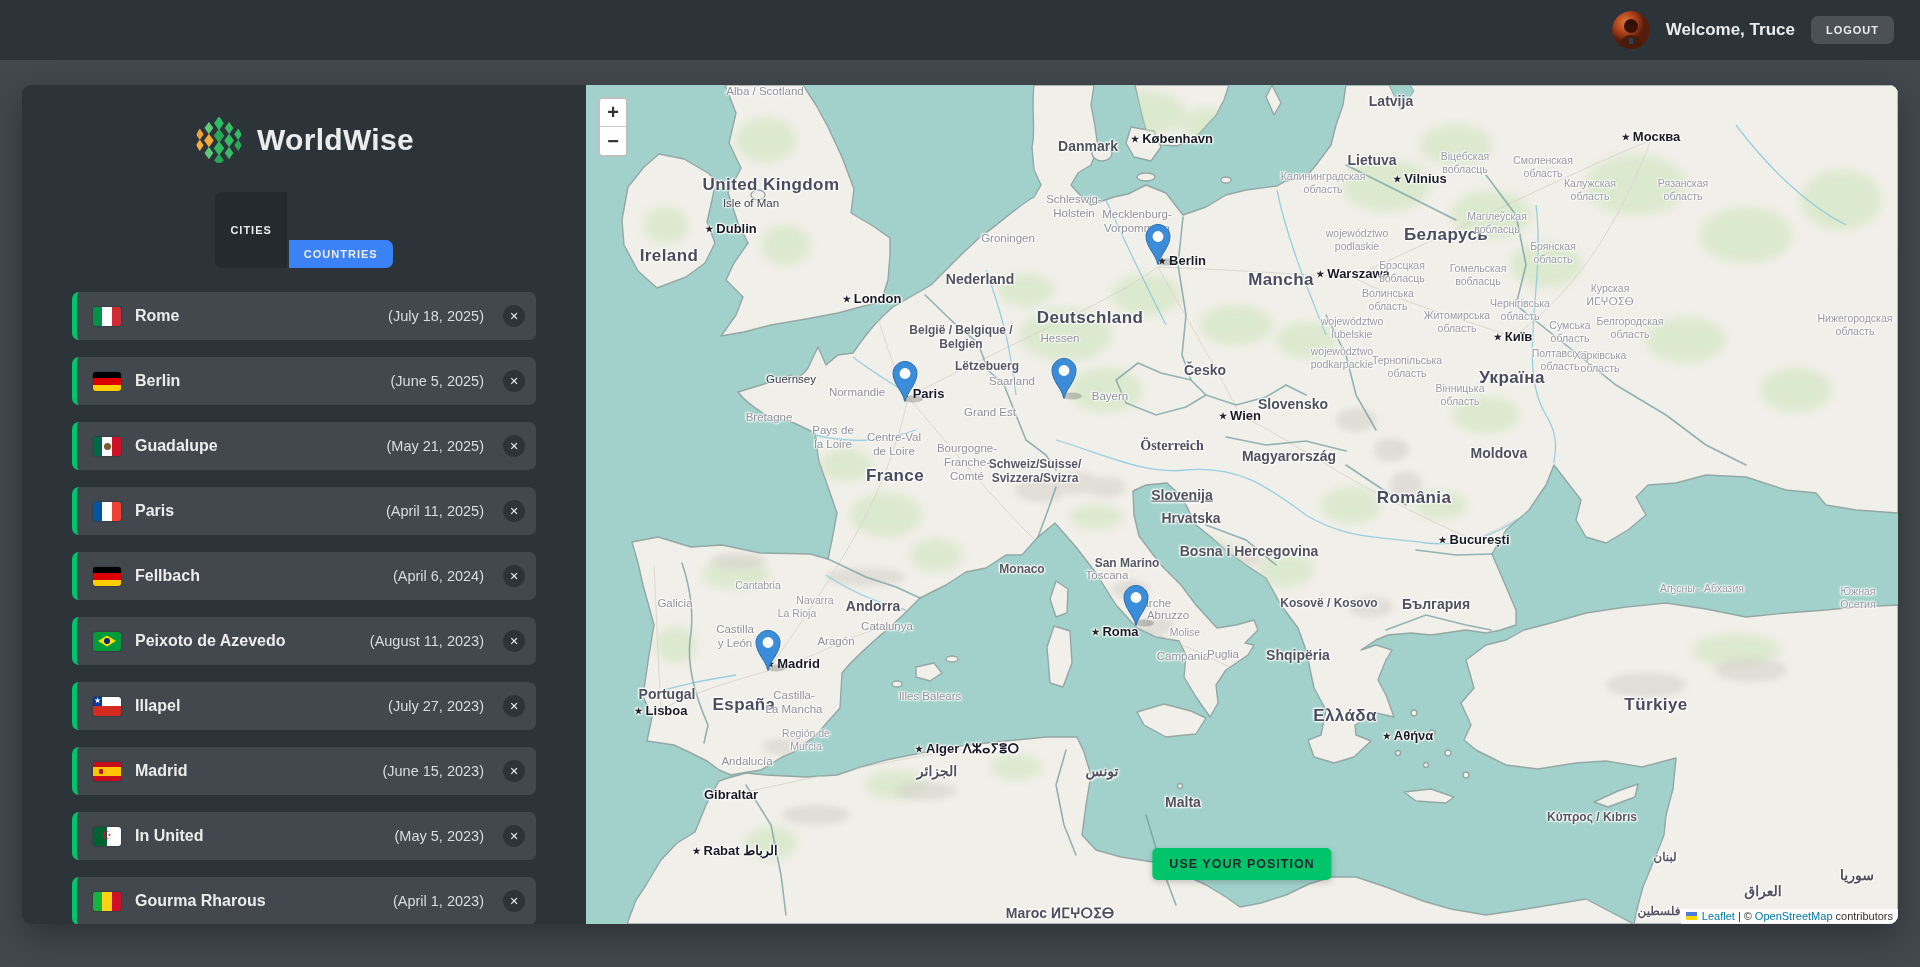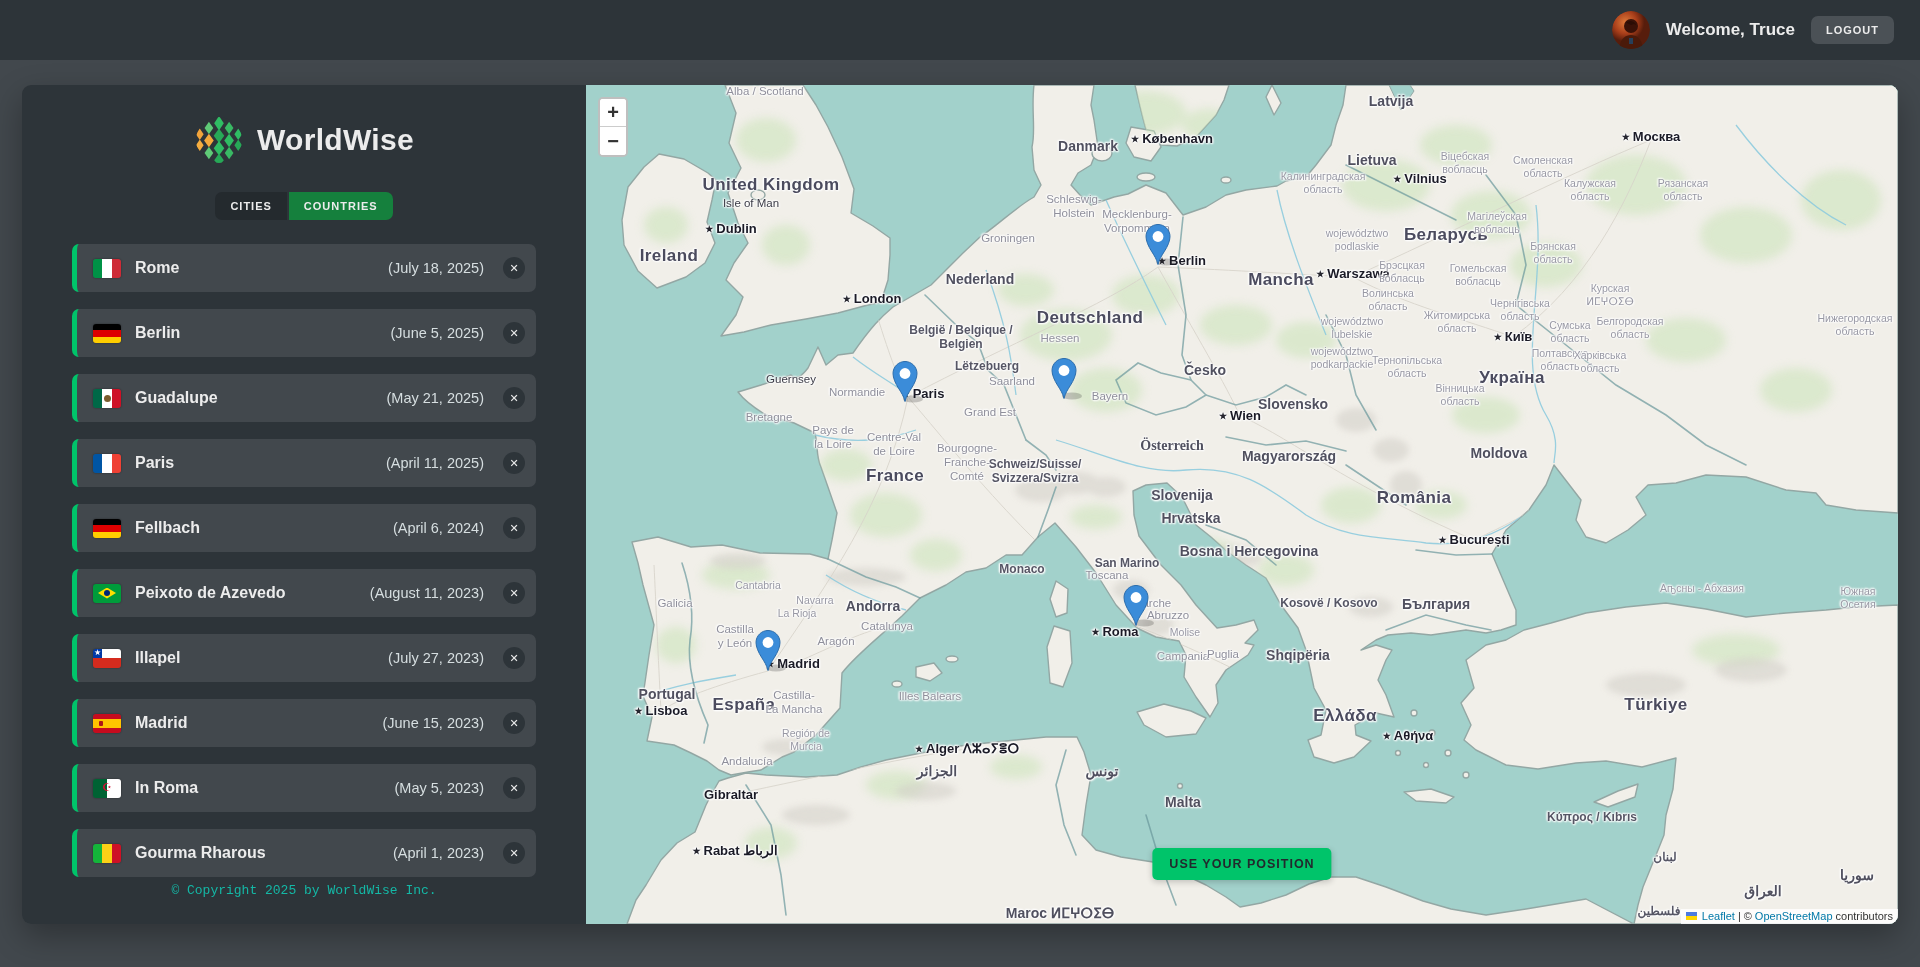--- a/index.html
+++ b/index.html
@@ -15,21 +15,21 @@
   
   .app { position:absolute; left:22px; top:85px; width:1876px; height:839px; display:flex; border-radius:9px; overflow:hidden; box-shadow:0 12px 32px rgba(0,0,0,.3); }
 
   
   .sidebar { width:564px; background:#2d3439; display:flex; flex-direction:column; align-items:center; padding:30px 0 26px; flex:none; }
   .logo { display:flex; align-items:center; gap:13px; }
   .logo-text { color:#ececec; font-size:30px; font-weight:700; letter-spacing:.3px; }
   .tabs { display:flex; gap:2px; margin-top:27px; }
   .tab { border:none; font-family:inherit; color:#ececec; font-size:11px; font-weight:700; letter-spacing:1px; padding:8px 15px; cursor:pointer; }
   .tab.active { background:#242a2e; border-radius:7px 0 0 7px; }
-  .tab.inactive { background:#15803d; border-radius:0 7px 7px 0; }
+  .tab.inactive { background:#3b82f6; border-radius:0 7px 7px 0;margin-top:48px; }
   .city-list { margin-top:24px; width:464px; display:flex; flex-direction:column; gap:17px; }
   .city-item { height:48px; background:#42484d; border-left:5px solid #00c46a; border-radius:7px; display:flex; align-items:center; gap:14px; padding:0 11px 0 16px; cursor:pointer; }
   .flag { width:28px; height:19px; border-radius:3px; flex:none; position:relative; overflow:hidden; box-shadow:0 0 2px rgba(0,0,0,.45); }
   .city-name { flex:1; color:#ececec; font-size:16px; font-weight:600; }
   .city-date { color:#d6dee0; font-size:14.5px; }
   .city-del { width:22px; height:22px; border-radius:50%; background:#2d3439; color:#ececec; border:none; font-size:11px; line-height:1; display:flex; align-items:center; justify-content:center; cursor:pointer; margin-left:5px; flex:none; font-family:inherit; }
   .copyright { margin-top:auto; color:#14b8a6; font-size:13px;font-family:Liberation Mono, monospace; }
 
   
   .flag-it{background:linear-gradient(90deg,#009246 0 33.3%,#fff 33.3% 66.6%,#ce2b37 66.6% 100%);}
@@ -179,21 +179,21 @@
           <button class="city-del">✕</button>
         </li>
         <li class="city-item">
           <span class="flag flag-es"></span>
           <h3 class="city-name">Madrid</h3>
           <time class="city-date">(June 15, 2023)</time>
           <button class="city-del">✕</button>
         </li>
         <li class="city-item">
           <span class="flag flag-dz"></span>
-          <h3 class="city-name">In Roma</h3>
+          <h3 class="city-name">In United</h3>
           <time class="city-date">(May 5, 2023)</time>
           <button class="city-del">✕</button>
         </li>
         <li class="city-item">
           <span class="flag flag-ml"></span>
           <h3 class="city-name">Gourma Rharous</h3>
           <time class="city-date">(April 1, 2023)</time>
           <button class="city-del">✕</button>
         </li>
       </ul>
@@ -382,21 +382,21 @@
         <div class="mlabel country-lg" style="left: 828px; top: 413px;">România</div>
         <div class="mlabel country-lg" style="left: 759px; top: 631px;">Ελλάδα</div>
         <div class="mlabel country-lg" style="left: 1070px; top: 620px;">Türkiye</div>
         <div class="mlabel country" style="left: 81px; top: 609px;">Portugal</div>
         <div class="mlabel country" style="left: 394px; top: 194px;">Nederland</div>
         <div class="mlabel country" style="left: 502px; top: 61px;">Danmark</div>
         <div class="mlabel country" style="left: 619px; top: 285px;">Česko</div>
         <div class="mlabel country" style="left: 586px; top: 361px; font-family: Liberation Serif, serif;">Österreich</div>
         <div class="mlabel country" style="left: 707px; top: 319px;">Slovensko</div>
         <div class="mlabel country" style="left: 703px; top: 371px;">Magyarország</div>
-        <div class="mlabel country" style="left: 596px; top: 410px;">Slovenija</div>
+        <div class="mlabel country" style="left: 596px; top: 410px; text-decoration: underline;">Slovenija</div>
         <div class="mlabel country" style="left: 605px; top: 433px;">Hrvatska</div>
         <div class="mlabel country" style="left: 663px; top: 466px;">Bosna i Hercegovina</div>
         <div class="mlabel country" style="left: 913px; top: 368px;">Moldova</div>
         <div class="mlabel country" style="left: 786px; top: 75px;">Lietuva</div>
         <div class="mlabel country" style="left: 805px; top: 16px;">Latvija</div>
         <div class="mlabel country" style="left: 850px; top: 519px;">България</div>
         <div class="mlabel country" style="left: 712px; top: 570px;">Shqipëria</div>
         <div class="mlabel country" style="left: 287px; top: 521px;">Andorra</div>
         <div class="mlabel country" style="left: 597px; top: 717px;">Malta</div>
         <div class="mlabel country" style="left: 474px; top: 828px;">Maroc ⵍⵎⵖⵔⵉⴱ</div>

